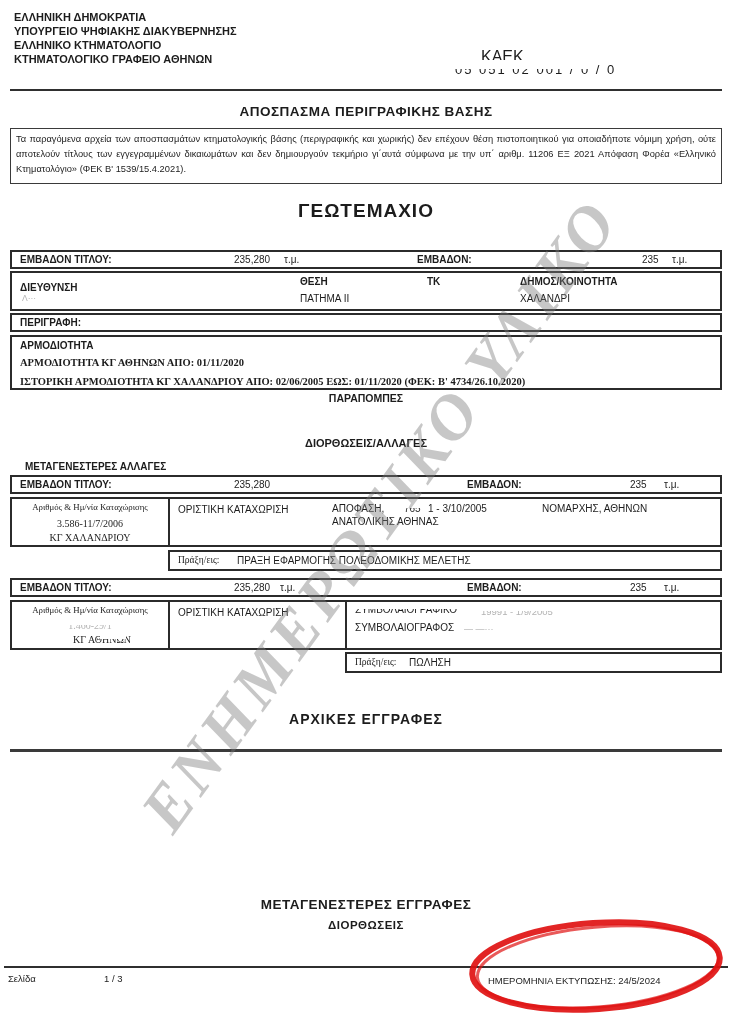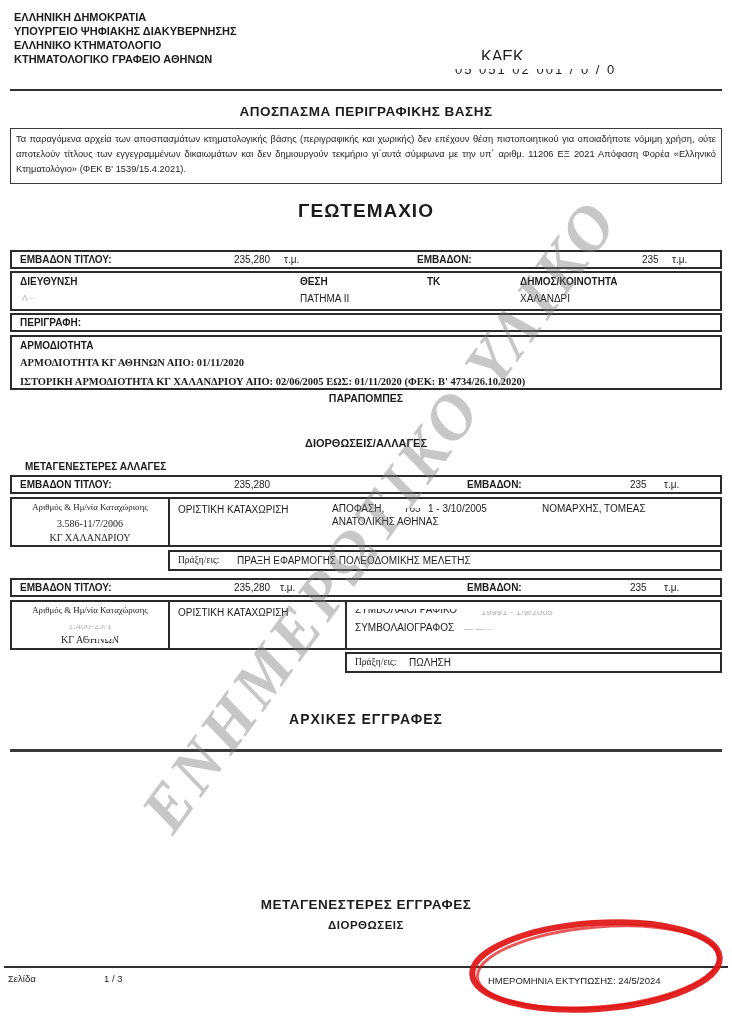--- a/index.html
+++ b/index.html
@@ -54,21 +54,21 @@
   <div class="box" style="left:10px;top:250px;width:712px;height:19px;font-size:10px;">
     <span class="cellspan b" style="left:8px;top:2px;">ΕΜΒΑΔΟΝ ΤΙΤΛΟΥ:</span>
     <span class="cellspan" style="left:222px;top:2px;">235,280</span>
     <span class="cellspan" style="left:272px;top:2px;">τ.μ.</span>
     <span class="cellspan b" style="left:405px;top:2px;">ΕΜΒΑΔΟΝ:</span>
     <span class="cellspan" style="left:630px;top:2px;">235</span>
     <span class="cellspan" style="left:660px;top:2px;">τ.μ.</span>
   </div>
 
   <div class="box" style="left:10px;top:271px;width:712px;height:40px;font-size:10px;">
-    <span class="cellspan b" style="left:8px;top:3px;">ΔΙΕΥΘΥΝΣΗ</span>
+    <span class="cellspan b" style="left:8px;top:9px;">ΔΙΕΥΘΥΝΣΗ</span>
     <span class="cellspan faint" style="left:10px;top:20px;font-size:8.5px;">Λ···</span>
     <span class="cellspan b" style="left:288px;top:3px;">ΘΕΣΗ</span>
     <span class="cellspan" style="left:288px;top:20px;">ΠΑΤΗΜΑ II</span>
     <span class="cellspan b" style="left:415px;top:3px;">ΤΚ</span>
     <span class="cellspan b" style="left:508px;top:3px;">ΔΗΜΟΣ/ΚΟΙΝΟΤΗΤΑ</span>
     <span class="cellspan" style="left:508px;top:20px;">ΧΑΛΑΝΔΡΙ</span>
   </div>
 
   <div class="box" style="left:10px;top:313px;width:712px;height:19px;font-size:10px;text-align:right;">
     <span class="cellspan b" style="left:8px;top:2px;">ΠΕΡΙΓΡΑΦΗ:</span>
@@ -95,21 +95,21 @@
 
   <div class="box" style="left:10px;top:497px;width:712px;height:50px;">
     <div class="vline" style="left:156px;"></div>
     <div class="cellspan serif" style="left:0;top:3px;width:156px;text-align:center;font-size:8.8px;">Αριθμός &amp; Ημ/νία Καταχώρισης</div>
     <div class="cellspan serif" style="left:0;top:19px;width:156px;text-align:center;font-size:10px;font-family:Liberation Serif, serif;">3.586-11/7/2006</div>
     <div class="cellspan serif" style="left:0;top:33px;width:156px;text-align:center;font-size:10px;">ΚΓ ΧΑΛΑΝΔΡΙΟΥ</div>
     <span class="cellspan" style="left:166px;top:5px;font-size:10px;">ΟΡΙΣΤΙΚΗ ΚΑΤΑΧΩΡΙΣΗ</span>
     <span class="cellspan" style="left:320px;top:4px;font-size:10px;">ΑΠΟΦΑΣΗ,</span>
     <span class="cellspan redact" style="left:392px;top:4px;font-size:10px;">765</span>
     <span class="cellspan" style="left:416px;top:4px;font-size:10px;">1 - 3/10/2005</span>
-    <span class="cellspan" style="left:530px;top:4px;font-size:10px;">ΝΟΜΑΡΧΗΣ, ΤΟΜΕΑΣ</span>
+    <span class="cellspan" style="left:530px;top:4px;font-size:10px;">ΝΟΜΑΡΧΗΣ, ΑΘΗΝΩΝ</span>
     <span class="cellspan" style="left:320px;top:17px;font-size:10px;">ΑΝΑΤΟΛΙΚΗΣ ΑΘΗΝΑΣ</span>
   </div>
 
   <div class="box" style="left:168px;top:550px;width:554px;height:21px;">
     <span class="cellspan serif" style="left:8px;top:3px;font-size:9.5px;">Πράξη/εις:</span>
     <span class="cellspan" style="left:67px;top:3px;font-size:10px;">ΠΡΑΞΗ ΕΦΑΡΜΟΓΗΣ ΠΟΛΕΟΔΟΜΙΚΗΣ ΜΕΛΕΤΗΣ</span>
   </div>
 
   <div class="box" style="left:10px;top:578px;width:712px;height:19px;font-size:10px;">
     <span class="cellspan b" style="left:8px;top:2px;">ΕΜΒΑΔΟΝ ΤΙΤΛΟΥ:</span>
@@ -118,21 +118,21 @@
     <span class="cellspan b" style="left:455px;top:2px;">ΕΜΒΑΔΟΝ:</span>
     <span class="cellspan" style="left:618px;top:2px;">235</span>
     <span class="cellspan" style="left:652px;top:2px;">τ.μ.</span>
   </div>
 
   <div class="box" style="left:10px;top:600px;width:712px;height:50px;">
     <div class="vline" style="left:156px;"></div>
     <div class="vline" style="left:333px;"></div>
     <div class="cellspan serif" style="left:0;top:3px;width:156px;text-align:center;font-size:8.8px;">Αριθμός &amp; Ημ/νία Καταχώρισης</div>
     <div class="cellspan serif" style="left:0;top:18px;width:156px;text-align:center;font-size:10px;"><span class="redact faint">1.460-29/1</span></div>
-    <div class="cellspan serif" style="left:0;top:32px;width:156px;text-align:center;font-size:10px;"><span>ΚΓ ΑΘ</span><span class="redact">ΗΝΩ</span><span>Ν</span></div>
+    <div class="cellspan serif" style="left:0;top:32px;width:156px;text-align:center;font-size:10px;padding-left:12px;"><span>ΚΓ ΑΘ</span><span class="redact">ΗΝΩ</span><span>Ν</span></div>
     <span class="cellspan" style="left:166px;top:5px;font-size:10px;">ΟΡΙΣΤΙΚΗ ΚΑΤΑΧΩΡΙΣΗ</span>
     <span class="cellspan redact" style="left:343px;top:2px;font-size:10px;">ΣΥΜΒΟΛΑΙΟΓΡΑΦΙΚΟ</span>
     <span class="cellspan redact faint" style="left:469px;top:4px;font-size:9.5px;text-align:right;">19991 - 1/9/2005</span>
     <span class="cellspan" style="left:343px;top:20px;font-size:10px;">ΣΥΜΒΟΛΑΙΟΓΡΑΦΟΣ</span>
     <span class="cellspan faint" style="left:452px;top:22px;font-size:9px;">— —···</span>
   </div>
 
   <div class="box" style="left:345px;top:652px;width:377px;height:21px;">
     <span class="cellspan serif" style="left:8px;top:3px;font-size:9.5px;">Πράξη/εις:</span>
     <span class="cellspan" style="left:62px;top:3px;font-size:10px;">ΠΩΛΗΣΗ</span>

